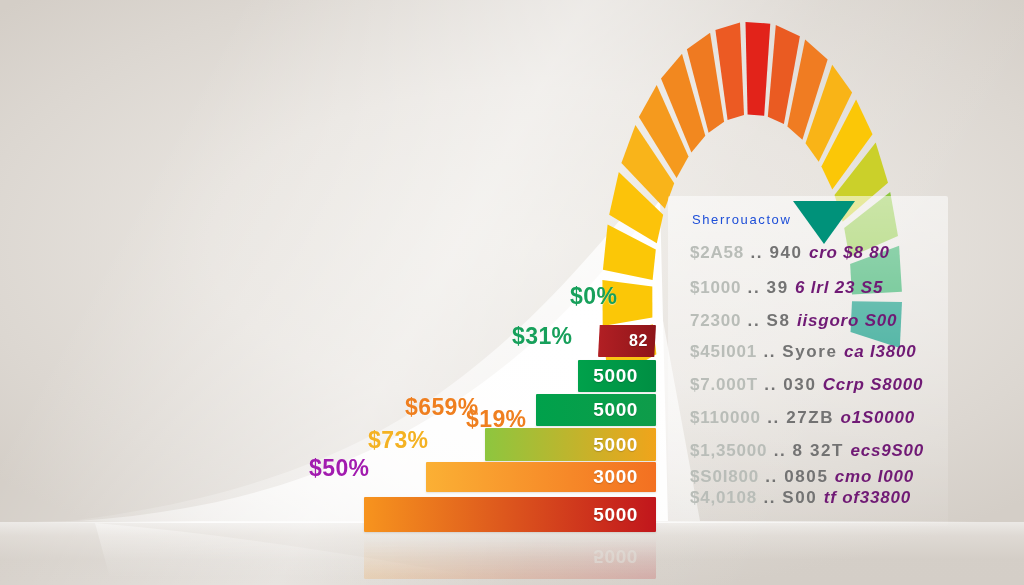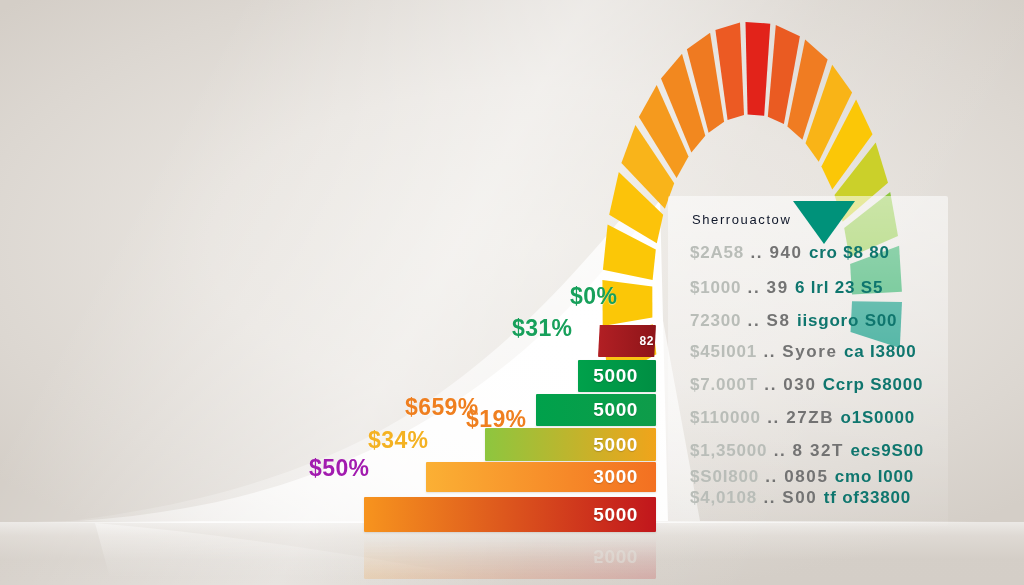--- a/index.html
+++ b/index.html
@@ -118,36 +118,36 @@
     width: 280px; height: 330px;
     background: linear-gradient(180deg,
       rgba(255,255,255,0.55) 0%, rgba(255,255,255,0.30) 55%, rgba(255,255,255,0.05) 100%);
     border-radius: 2px;
   }
   .legend-head {
     position: absolute;
     left: 692px;
     font-size: 13px;
     letter-spacing: 1.6px;
-    color: #0f172a;
+    color: #1d4ed8;
     filter: blur(0.55px);
     white-space: nowrap;
   }
   .trow {
     position: absolute;
     left: 690px;
     white-space: nowrap;
     font-size: 17px;
     font-weight: bold;
     letter-spacing: 0.8px;
     filter: blur(0.5px);
   }
   .t-amount { color: #b9bdb8; margin-top: 28px; }
   .t-mid    { color: #737373; letter-spacing: 1.6px; }
-  .t-end    { color: #0f766e; }
+  .t-end    { color: #701a75; font-style: italic; }
 
   .arrow { position: absolute; left: 0; top: 0; width: 1024px; height: 585px; }
 </style>
 </head>
 <body>
 
 <div id="stage">
 
   <div class="bg-base"></div>
   <div class="bg-sheen"></div>
@@ -215,21 +215,21 @@
       <div class="trow" style="top: 342px;"><span class="t-amount">$45I001</span><span class="t-mid">  ..  Syore </span><span class="t-end">ca I3800</span></div>
       <div class="trow" style="top: 375px;"><span class="t-amount">$7.000T</span><span class="t-mid">  ..  030 </span><span class="t-end">Ccrp S8000</span></div>
       <div class="trow" style="top: 408px;"><span class="t-amount">$110000</span><span class="t-mid">  ..  27ZB </span><span class="t-end">o1S0000</span></div>
       <div class="trow" style="top: 441px;"><span class="t-amount">$1,35000</span><span class="t-mid">  ..  8 32T </span><span class="t-end">ecs9S00</span></div>
       <div class="trow" style="top: 467px;"><span class="t-amount">$S0I800</span><span class="t-mid">  ..  0805 </span><span class="t-end">cmo I000</span></div>
       <div class="trow" style="top: 488px;"><span class="t-amount">$4,0108</span><span class="t-mid">  ..  S00 </span><span class="t-end">tf of33800</span></div>
     </div>
 
   <div class="bars" id="bars-layer">
       <div class="bar" style="left: 598px; top: 325px; width: 58px; height: 32px; background: linear-gradient(90deg, rgb(178, 31, 36) 0%, rgb(142, 21, 25) 100%); clip-path: polygon(3% 0px, 100% 0px, 97% 100%, 0px 100%);">
-        <span class="bar-value" style="padding-right: 2px; font-size: 12px;">82</span>
+        <span class="bar-value" style="padding-right: 8px; font-size: 16px;">82</span>
       </div>
       <div class="bar" style="left: 578px; top: 360px; width: 78px; height: 32px; background: linear-gradient(90deg, rgb(0, 161, 75) 0%, rgb(0, 143, 67) 100%);">
         <span class="bar-value">5000</span>
       </div>
       <div class="bar" style="left: 536px; top: 394px; width: 120px; height: 32px; background: linear-gradient(90deg, rgb(0, 161, 75) 0%, rgb(15, 156, 74) 100%);">
         <span class="bar-value">5000</span>
       </div>
       <div class="bar" style="left: 485px; top: 428px; width: 171px; height: 33px; background: linear-gradient(90deg, rgb(141, 198, 63) 0%, rgb(240, 164, 27) 100%);">
         <span class="bar-value">5000</span>
       </div>
@@ -239,24 +239,24 @@
       <div class="bar" style="left: 364px; top: 497px; width: 292px; height: 35px; background: linear-gradient(90deg, rgb(247, 148, 30) 0%, rgb(193, 22, 28) 100%);">
         <span class="bar-value">5000</span>
       </div>
       <div class="bar-reflection" style="left: 364px; top: 534px; width: 292px; height: 45px; background: linear-gradient(90deg, rgb(247, 148, 30) 0%, rgb(193, 22, 28) 100%);">
         <span class="bar-value">5000</span>
       </div>
     </div>
 
   <div id="pct-layer">
       <div class="pct" style="left: 570px; top: 283px; color: rgb(23, 160, 91);">$0%</div>
-      <div class="pct" style="left: 512px; top: 315px; color: rgb(23, 160, 91);">$31%</div>
+      <div class="pct" style="left: 512px; top: 323px; color: rgb(23, 160, 91);">$31%</div>
       <div class="pct" style="left: 466px; top: 358px; color: rgb(239, 127, 31); margin-top: 48px;">$19%</div>
       <div class="pct" style="left: 405px; top: 394px; color: rgb(239, 127, 31);">$659%</div>
-      <div class="pct" style="left: 368px; top: 427px; color: rgb(244, 178, 35);">$34%</div>
+      <div class="pct" style="left: 368px; top: 427px; color: rgb(244, 178, 35);">$73%</div>
       <div class="pct" style="left: 309px; top: 455px; color: #a21caf;">$50%</div>
     </div>
 
   <svg class="arrow" viewBox="0 0 1024 585" preserveAspectRatio="none">
     <polygon id="arrowHead" points="793,201 855,201 824,244" fill="#00927a"></polygon>
   </svg>
 
 </div>
 
 </body></html>

